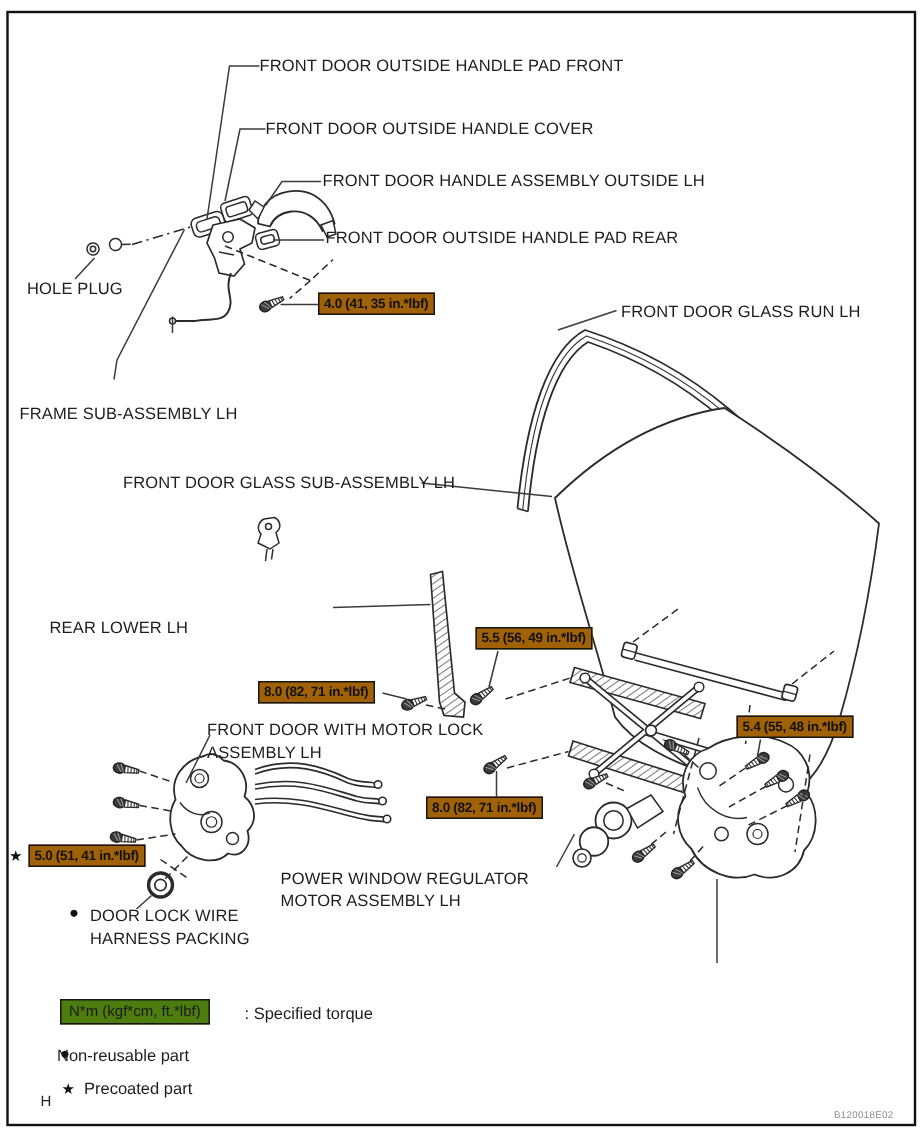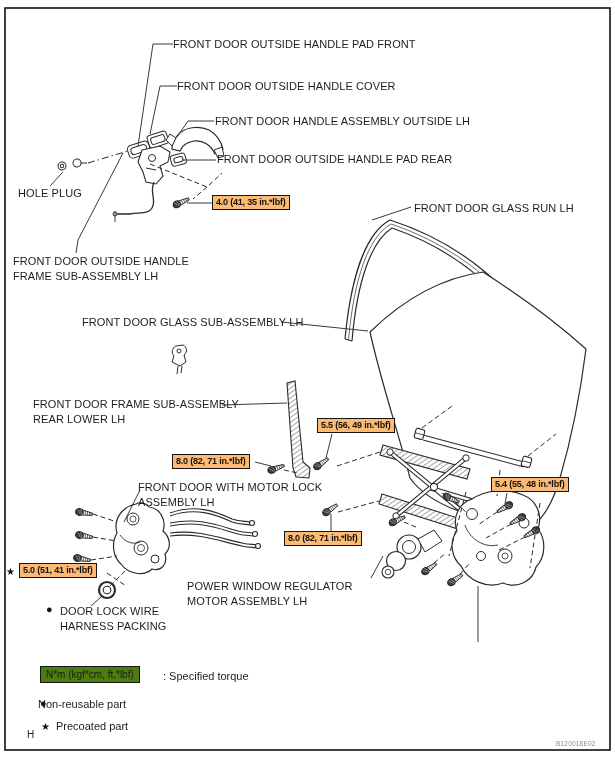--- a/index.html
+++ b/index.html
@@ -2,21 +2,21 @@
 <html><head>
 <meta charset="utf-8">
 <style>
   html,body{margin:0;padding:0;background:#fff;}
   #page{position:relative;width:615px;height:758px;background:#fff;
         font-family:Liberation Sans, sans-serif;overflow:hidden;}
   #art{position:absolute;left:0;top:0;}
   .lbl{position:absolute;font-size:11px;line-height:12px;color:#1d1d1d;
        white-space:nowrap;letter-spacing:0.1px;}
   .torque{position:absolute;font-size:9px;font-weight:bold;line-height:11px;
-          color:#111;border:1.4px solid #161616;background:#fdba74;
+          color:#111;border:1.4px solid #161616;background:#a16207;
           padding:1px 3px;white-space:nowrap;letter-spacing:-0.2px;}
   .mark{position:absolute;font-size:11px;color:#111;line-height:11px;}
   .star{font-size:10px;}
   .legend-unit{position:absolute;font-size:10px;color:#1d1d1d;border:1.3px solid #161616;
                background:#4d7c0f;padding:2px 5px;white-space:nowrap;}
   .legend-txt{position:absolute;font-size:11px;color:#1d1d1d;white-space:nowrap;}
   .corner{position:absolute;font-size:10px;color:#222;}
   .figcode{position:absolute;font-size:6.5px;color:#8d8d8d;letter-spacing:0.2px;}
 </style>
 </head>
@@ -221,25 +221,23 @@
       <path d="M478,586 L478,642"></path>
       <path d="M101,597 L91,606"></path>
     </g>
   </svg>
 
   <div class="lbl" style="left:173px;top:38px">FRONT DOOR OUTSIDE HANDLE PAD FRONT</div>
   <div class="lbl" style="left:177px;top:80px">FRONT DOOR OUTSIDE HANDLE COVER</div>
   <div class="lbl" style="left:215px;top:115px">FRONT DOOR HANDLE ASSEMBLY OUTSIDE LH</div>
   <div class="lbl" style="left:217px;top:153px">FRONT DOOR OUTSIDE HANDLE PAD REAR</div>
   <div class="lbl" style="left:18px;top:187px">HOLE PLUG</div>
-  <div class="lbl" style="left:13px;top:255px">FRONT DOOR OUTSIDE HANDLE</div>
   <div class="lbl" style="left:13px;top:270px">FRAME SUB-ASSEMBLY LH</div>
   <div class="lbl" style="left:414px;top:202px">FRONT DOOR GLASS RUN LH</div>
   <div class="lbl" style="left:82px;top:316px">FRONT DOOR GLASS SUB-ASSEMBLY LH</div>
-  <div class="lbl" style="left:33px;top:398px">FRONT DOOR FRAME SUB-ASSEMBLY</div>
   <div class="lbl" style="left:33px;top:413px">REAR LOWER LH</div>
   <div class="lbl" style="left:138px;top:481px">FRONT DOOR WITH MOTOR LOCK</div>
   <div class="lbl" style="left:138px;top:496px">ASSEMBLY LH</div>
   <div class="lbl" style="left:187px;top:580px">POWER WINDOW REGULATOR</div>
   <div class="lbl" style="left:187px;top:595px">MOTOR ASSEMBLY LH</div>
   <div class="mark" style="left:46px;top:604px">●</div>
   <div class="lbl" style="left:60px;top:605px">DOOR LOCK WIRE</div>
   <div class="lbl" style="left:60px;top:620px">HARNESS PACKING</div>
 
   <div class="torque" style="left:212px;top:195px">4.0 (41, 35 in.*lbf)</div>

